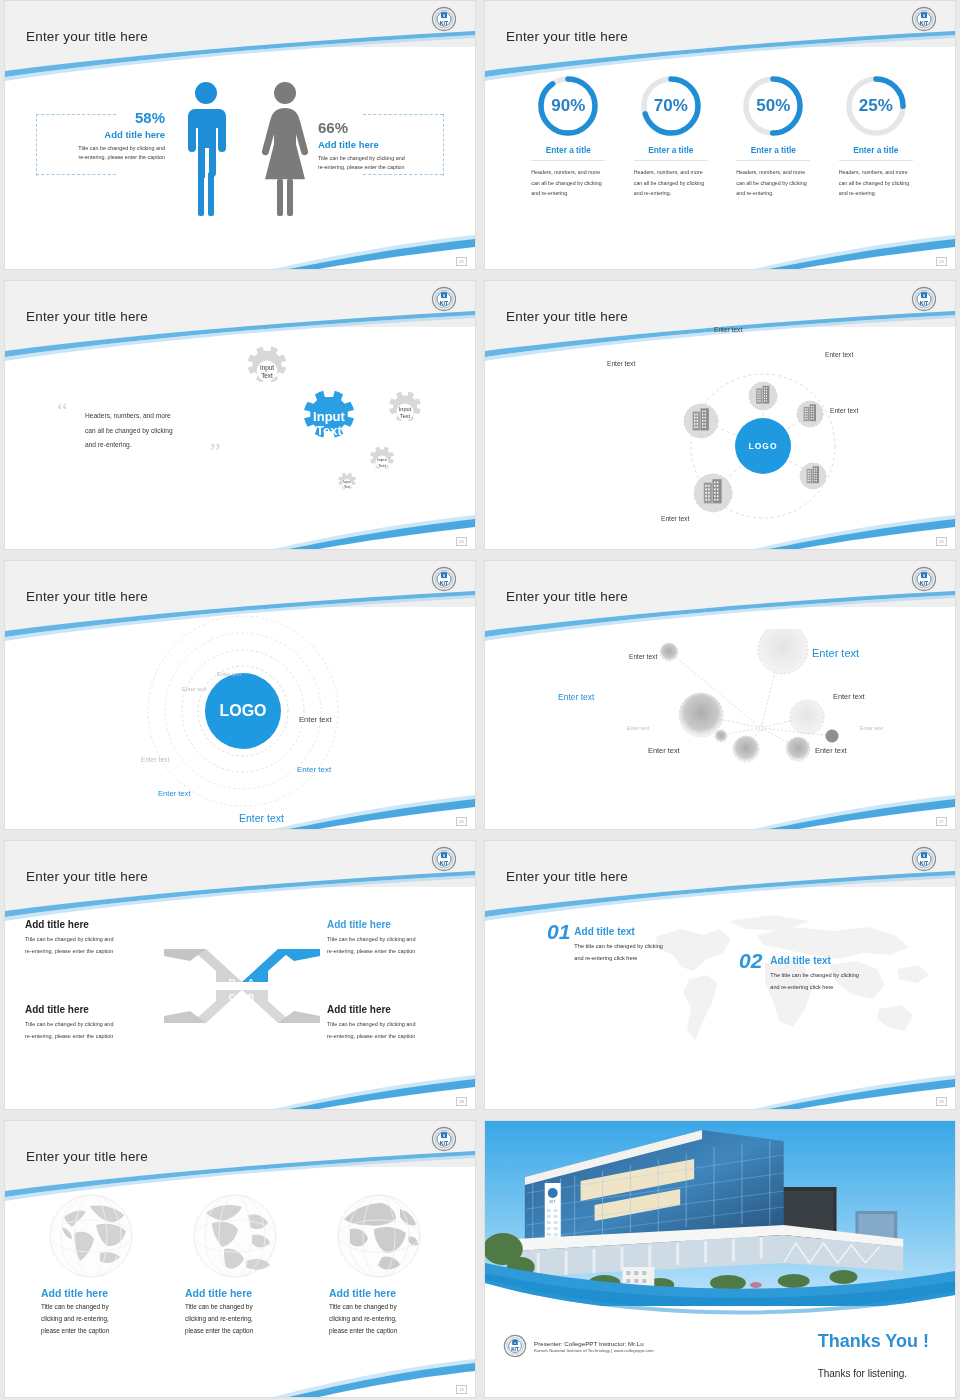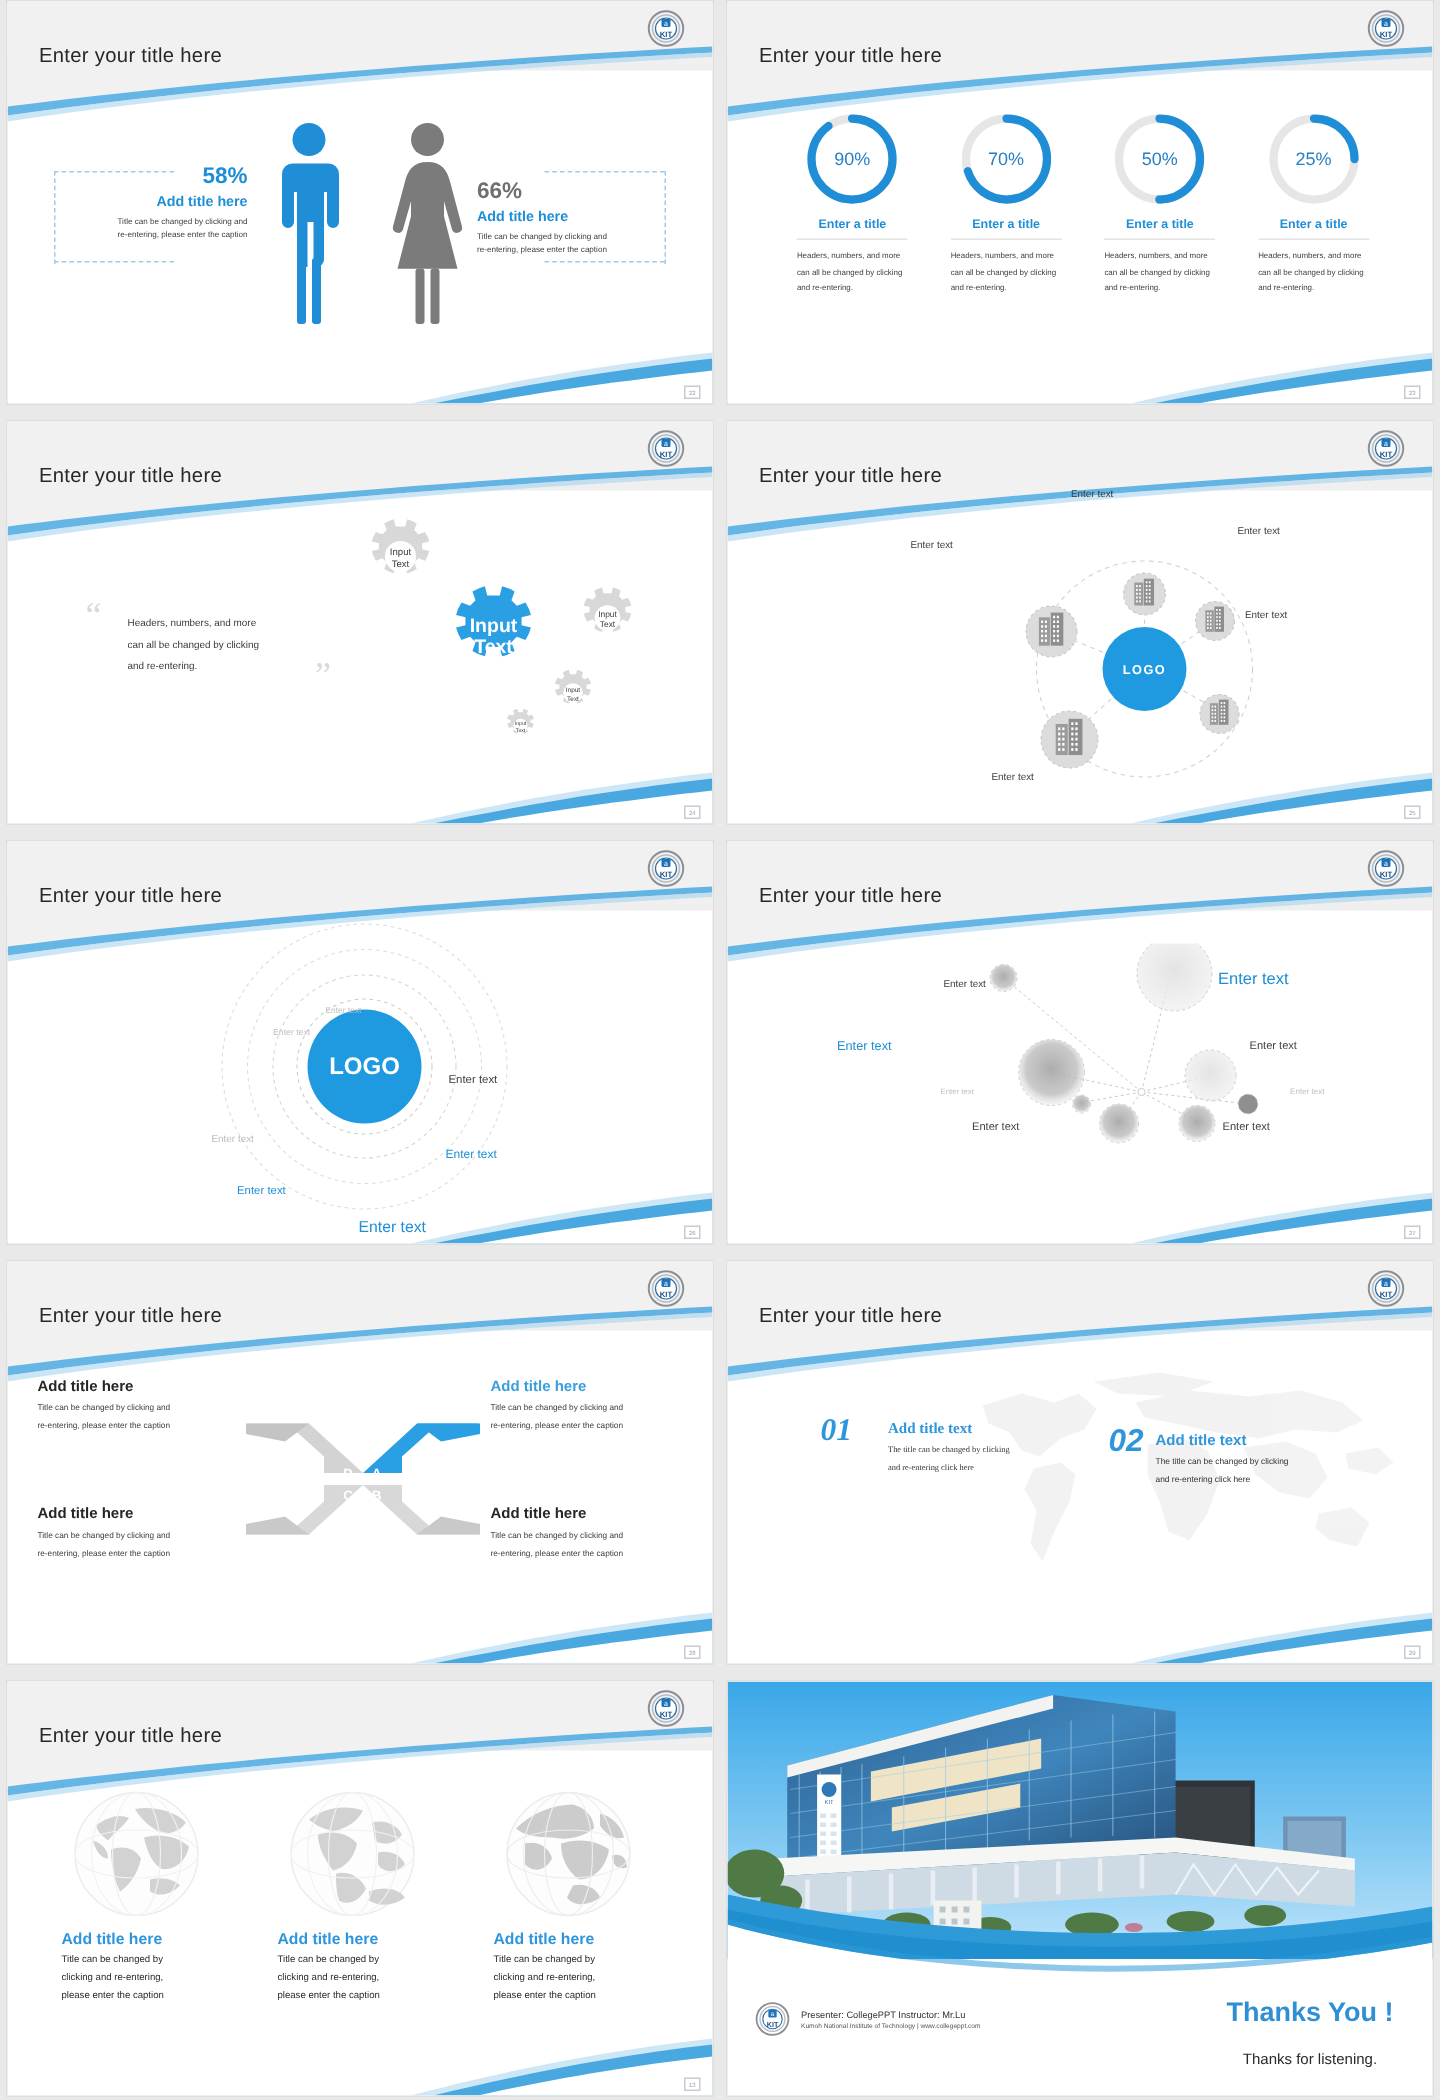--- a/index.html
+++ b/index.html
@@ -52,21 +52,21 @@
   .s1-pct.gray { color:#6f6f6f; }
   .s1-addtitle { font-size:9.5px; font-weight:bold; color:#1f8ed6; margin-top:3px;}
   .s1-desc { font-size:5.4px; color:#3c3c3c; line-height:1.75; margin-top:4px;}
   .brk { position:absolute; border:1px dashed #9ec9e8; }
 
   
   .donut-col { text-align:center; width:104px; }
   .donut-wrap { position:relative; width:66px; height:66px; margin:0 auto; }
   .donut-val {
     position:absolute; inset:0; display:flex; align-items:center;
-    justify-content:center; font-size:12px; font-weight:normal; color:#2980c4;
+    justify-content:center; font-size:17px; font-weight:bold; color:#2980c4;
   }
   .donut-title {
     font-size:8.3px; font-weight:bold; color:#1f8ed6;
     margin-top:0; padding-bottom:5px; border-bottom:1px solid #e3e3e3;
     display:inline-block; width:74px;
   }
   .donut-desc { font-size:5.3px; color:#3d3d3d; line-height:2.0; margin-top:6px;
     width:74px; margin-left:auto; margin-right:auto; text-align:left; }
 
   
@@ -636,21 +636,21 @@
         <path d="M56,70 L74,66 L84,74 L80,92 L70,112 L62,132 L54,120 L58,98 L50,84 Z"></path>
         <path d="M124,26 L160,18 L200,22 L234,18 L262,26 L276,38 L258,46 L230,44 L206,50 L178,46 L150,40 L130,36 Z"></path>
         <path d="M132,54 L156,50 L172,58 L180,78 L172,100 L160,118 L146,112 L140,92 L132,74 Z"></path>
         <path d="M196,56 L224,52 L244,60 L252,76 L240,90 L220,86 L204,74 Z"></path>
         <path d="M246,100 L268,96 L280,106 L272,122 L254,118 L244,110 Z"></path>
         <path d="M96,12 L140,6 L176,12 L150,22 L112,20 Z"></path>
         <path d="M264,60 L286,56 L296,66 L284,74 L266,70 Z"></path>
       </g>
     </svg>
 
-    <div style="position:absolute; left:62px; top:100px; display:flex; gap:24px;font-family:Liberation Serif, serif;">
+    <div style="position:absolute; left:62px; top:79px; display:flex; gap:4px;">
       <div class="bignum">01</div>
       <div style="padding-top:6px;">
         <div class="num-title">Add title text</div>
         <div class="num-desc">
           <span>The title can be changed by clicking</span><br>
           <span>and re-entering click here</span>
         </div>
       </div>
     </div>
     <div style="position:absolute; left:254px; top:96px; display:flex; gap:8px;margin-top:12px;">
@@ -894,21 +894,21 @@
         <path d="M0,142 C120,168 300,180 472,150 L472,185 L0,185 Z" fill="#2f9ad8"></path>
         <path d="M0,152 C120,178 300,188 472,160 L472,185 L0,185 Z" fill="#1d8ccd" opacity="0.8"></path>
       </svg>
     </div>
 
     <svg style="position:absolute; left:0; top:150px; width:100%; height:60px;" viewBox="0 0 472 60" preserveAspectRatio="none">
       <path d="M0,12 C120,46 300,56 472,24 L472,60 L0,60 Z" fill="#ffffff"></path>
       <path d="M0,8 C120,42 300,52 472,20 L472,24 C300,56 120,46 0,12 Z" fill="#2f9ad8" opacity="0.55"></path>
     </svg>
 
-    <div style="position:absolute; right:26px; top:210px; text-align:center;">
+    <div style="position:absolute; right:26px; top:210px; text-align:left;">
       <div class="thanks-big">Thanks You !</div>
       <div class="thanks-sub">Thanks for listening.</div>
     </div>
 
     <div style="position:absolute; left:18px; top:213px; display:flex; align-items:center; gap:7px;">
       <svg style="width:24px;height:24px;" viewBox="0 0 26 26">
         <circle cx="13" cy="13" r="11.5" fill="none" stroke="#8a8f96" stroke-width="1.3"></circle>
         <circle cx="13" cy="13" r="9" fill="none" stroke="#b9bdc2" stroke-width="1"></circle>
         <circle cx="13" cy="13" r="7" fill="#fff" stroke="#2a6fa8" stroke-width="0.8"></circle>
         <rect x="10" y="6.5" width="6" height="5.5" rx="1" fill="#1f73b8"></rect>

